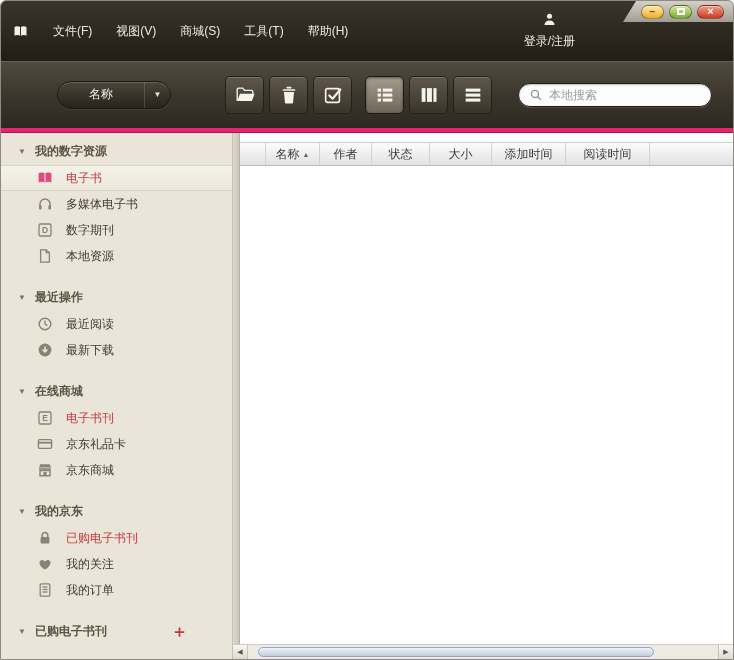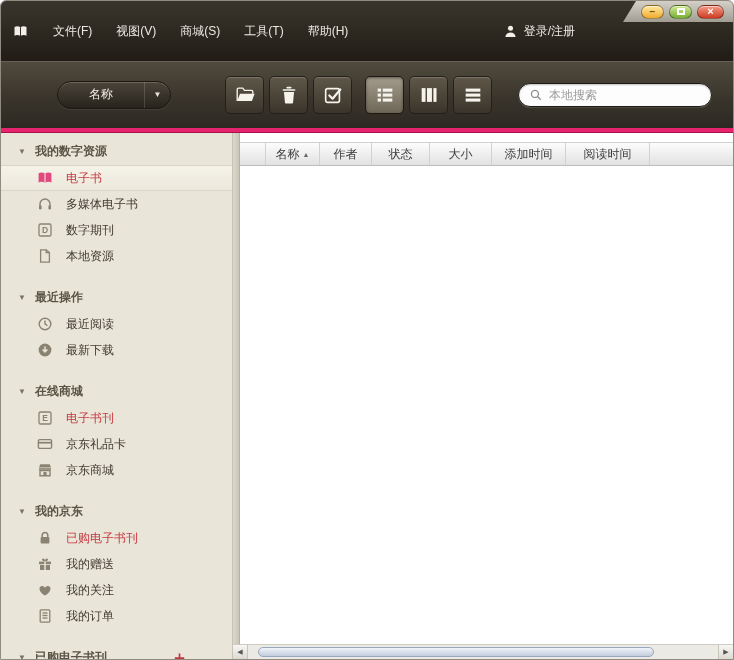--- a/index.html
+++ b/index.html
@@ -9,21 +9,21 @@
             border:1px solid #8f8b80; border-radius:6px 6px 0 0; overflow:hidden;
             background:#fff; position:relative; }
 
   
   .menubar { flex:0 0 28px; background:linear-gradient(#3a352c,#211d16);
              display:flex; align-items:center; padding:0 8px; color:#ece9e2;
              font-size:12px; position:relative; }
   .logo { width:18px; height:15px; margin:0 10px 0 4px; display:flex; }
   .menu-items { display:flex; }
   .menu-item { padding:16px 12px; line-height:28px; cursor:default; }
-  .menubar-right { margin-left:auto; display:flex; align-items:center; gap:6px; margin-right:150px; }
+  .menubar-right { margin-left:auto; display:flex; align-items:center; gap:6px; margin-right:150px;flex-direction:column; }
   .user-icon { width:15px; height:15px; display:flex; }
   .login-link { cursor:pointer; }
 
   .win-tab { position:absolute; top:0; right:0; height:21px; display:flex; align-items:center;
              gap:5px; padding:0 9px 0 18px; background:linear-gradient(#d4d0c8,#a19d92);
              clip-path:polygon(13px 0,100% 0,100% 100%,0 100%); }
   .win-btn { width:23px; height:14px; border-radius:7px; display:flex; align-items:center;
              justify-content:center; cursor:pointer; border:1px solid rgba(0,0,0,.4);
              box-shadow:inset 0 1px 0 rgba(255,255,255,.55); font-size:10px; line-height:1; }
   .btn-min  { background:linear-gradient(#ffe9a0,#f0ab2e); color:#6e4e00; font-weight:bold; }
@@ -334,32 +334,20 @@
               <svg viewBox="0 0 16 16">
                 <path d="M5.2 7 V5.4 a2.8 2.8 0 0 1 5.6 0 V7" fill="none" stroke="currentColor" stroke-width="1.5"></path>
                 <rect x="3.6" y="7" width="8.8" height="6.4" rx="1" fill="currentColor"></rect>
               </svg>
             </span>
           <span>已购电子书刊</span>
         </div>
         <div class="item">
           <span class="icon">
               <svg viewBox="0 0 16 16" fill="currentColor">
-                <rect x="2" y="5.6" width="12" height="2.6"></rect>
-                <rect x="3" y="9" width="10" height="5"></rect>
-                <path d="M8 5.6 C4.8 5.6 4 2.6 6.2 2.6 C7.6 2.6 8 4.4 8 5.6 Z"></path>
-                <path d="M8 5.6 C11.2 5.6 12 2.6 9.8 2.6 C8.4 2.6 8 4.4 8 5.6 Z"></path>
-                <rect x="7.25" y="5.6" width="1.5" height="8.4" fill="#e9e5d9"></rect>
-              </svg>
-            </span>
-          <span>我的赠送</span>
-        </div>
-        <div class="item">
-          <span class="icon">
-              <svg viewBox="0 0 16 16" fill="currentColor">
                 <path d="M8 13.6 C1.6 9.6 1.4 5.2 4.2 4.2 C6 3.6 7.4 4.8 8 5.8 C8.6 4.8 10 3.6 11.8 4.2 C14.6 5.2 14.4 9.6 8 13.6 Z"></path>
               </svg>
             </span>
           <span>我的关注</span>
         </div>
         <div class="item">
           <span class="icon">
               <svg viewBox="0 0 16 16" fill="none" stroke="currentColor" stroke-width="1.3">
                 <rect x="3.2" y="1.8" width="9.6" height="12.4" rx="1"></rect>
                 <line x1="5.5" y1="5" x2="10.5" y2="5"></line>

